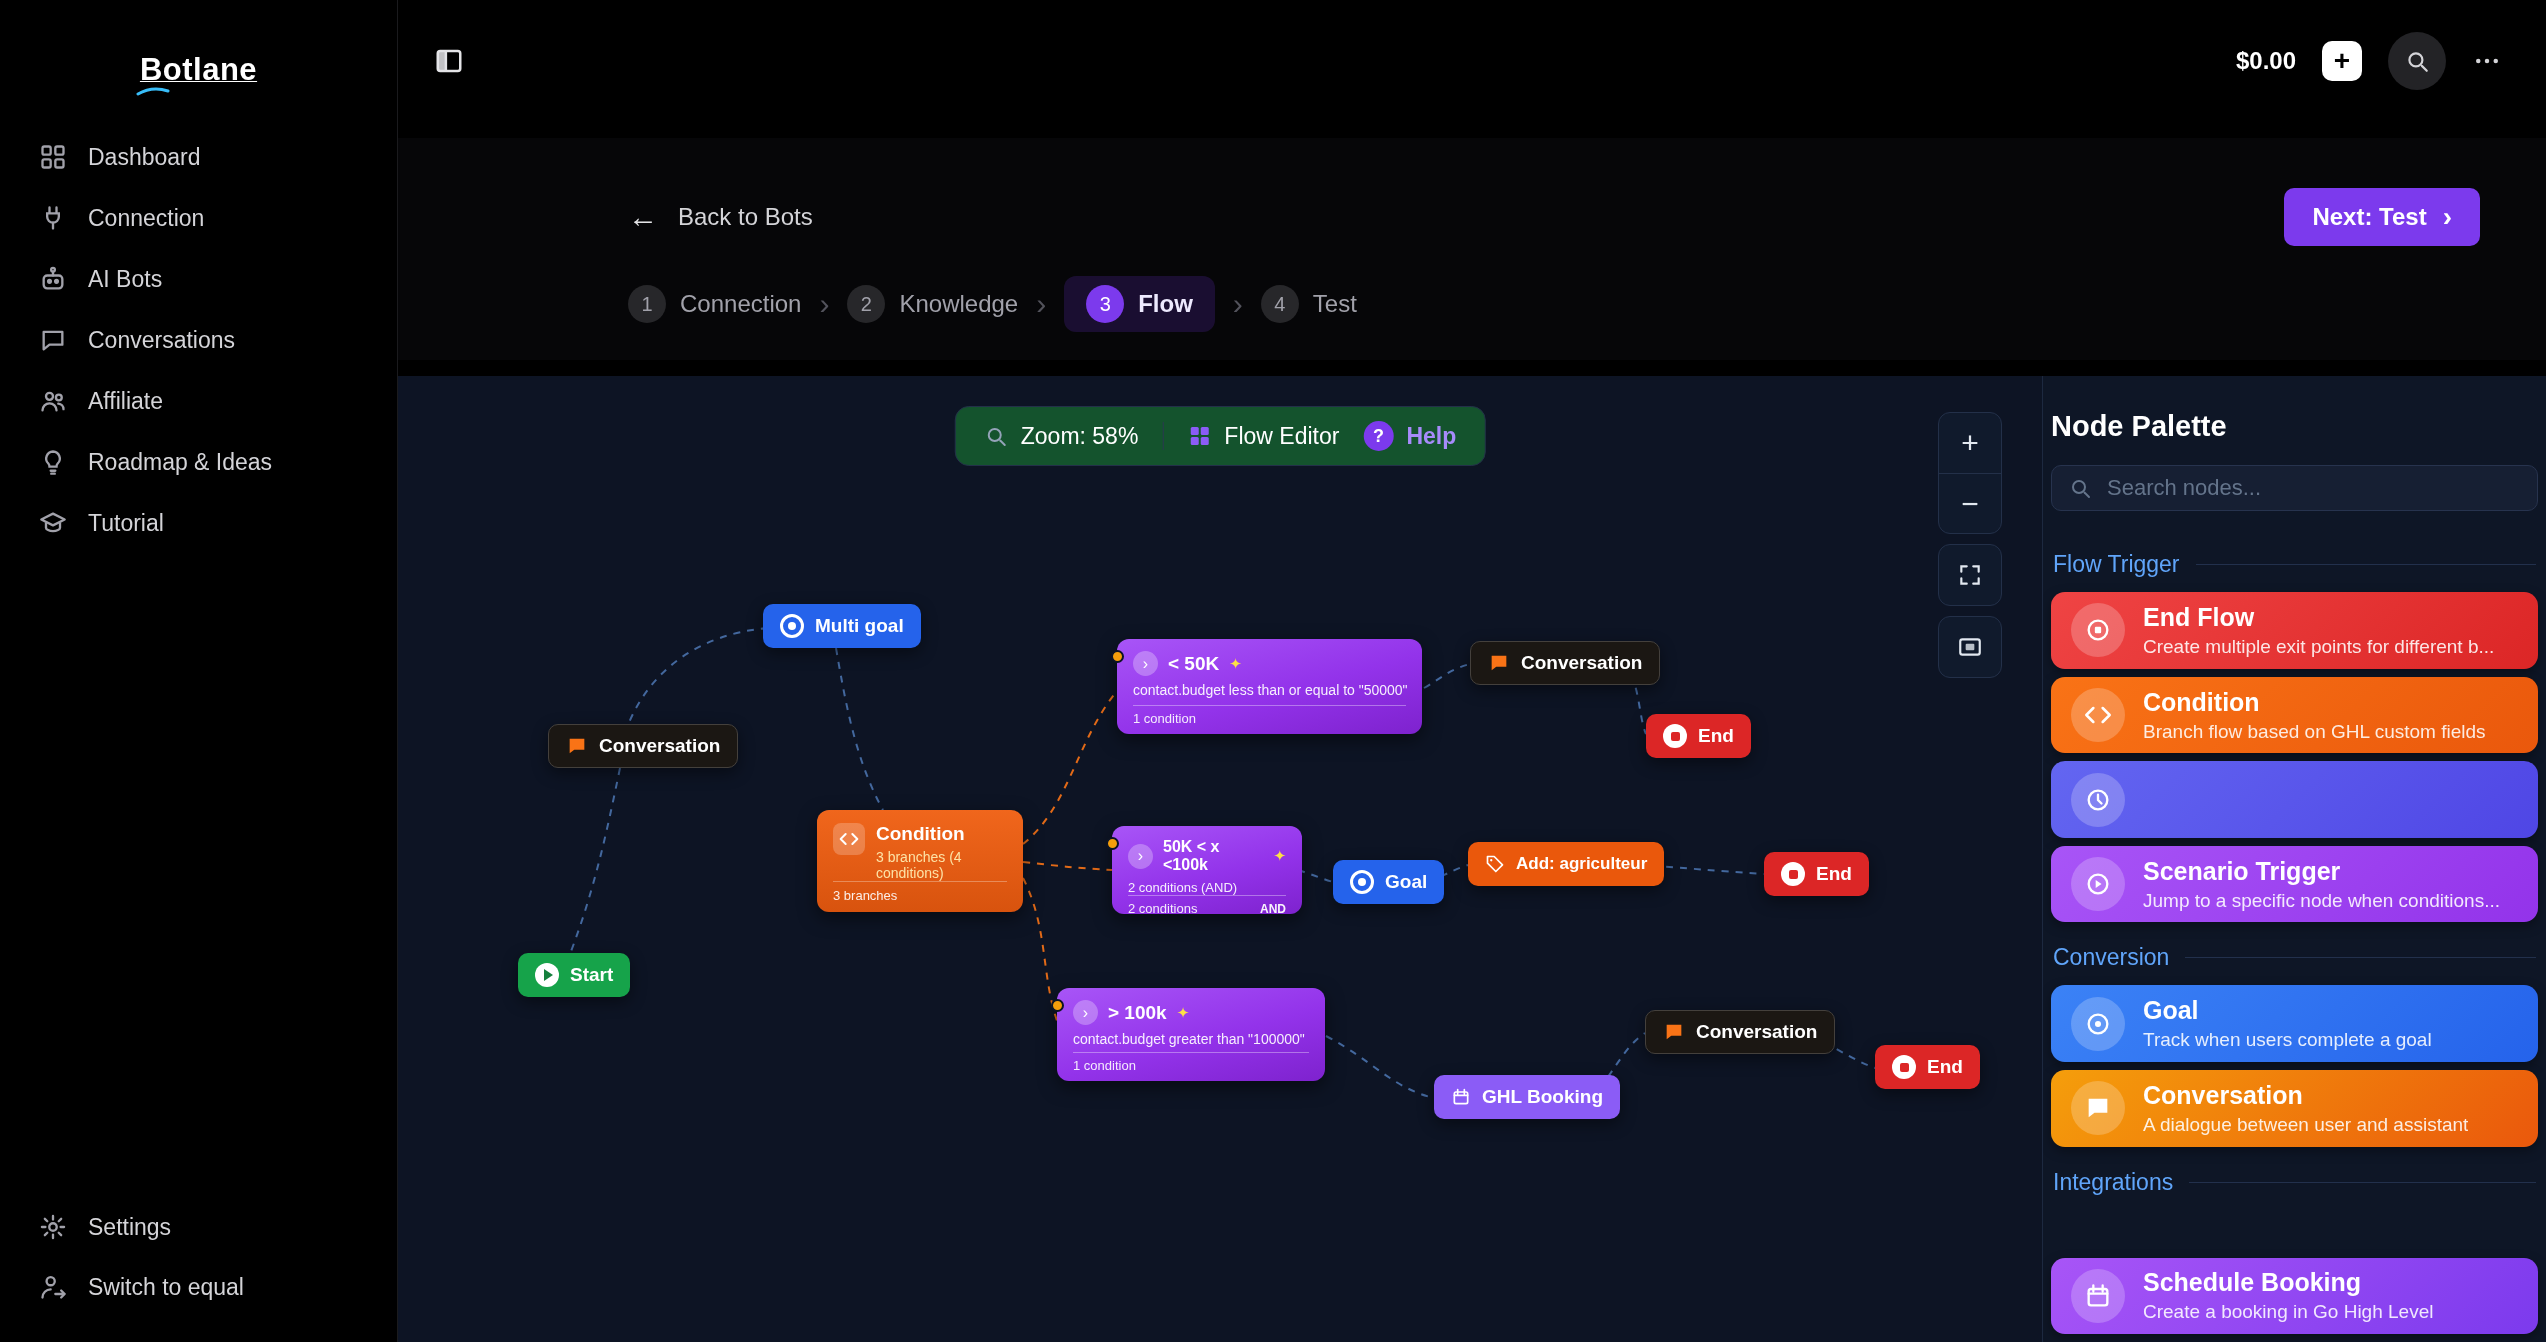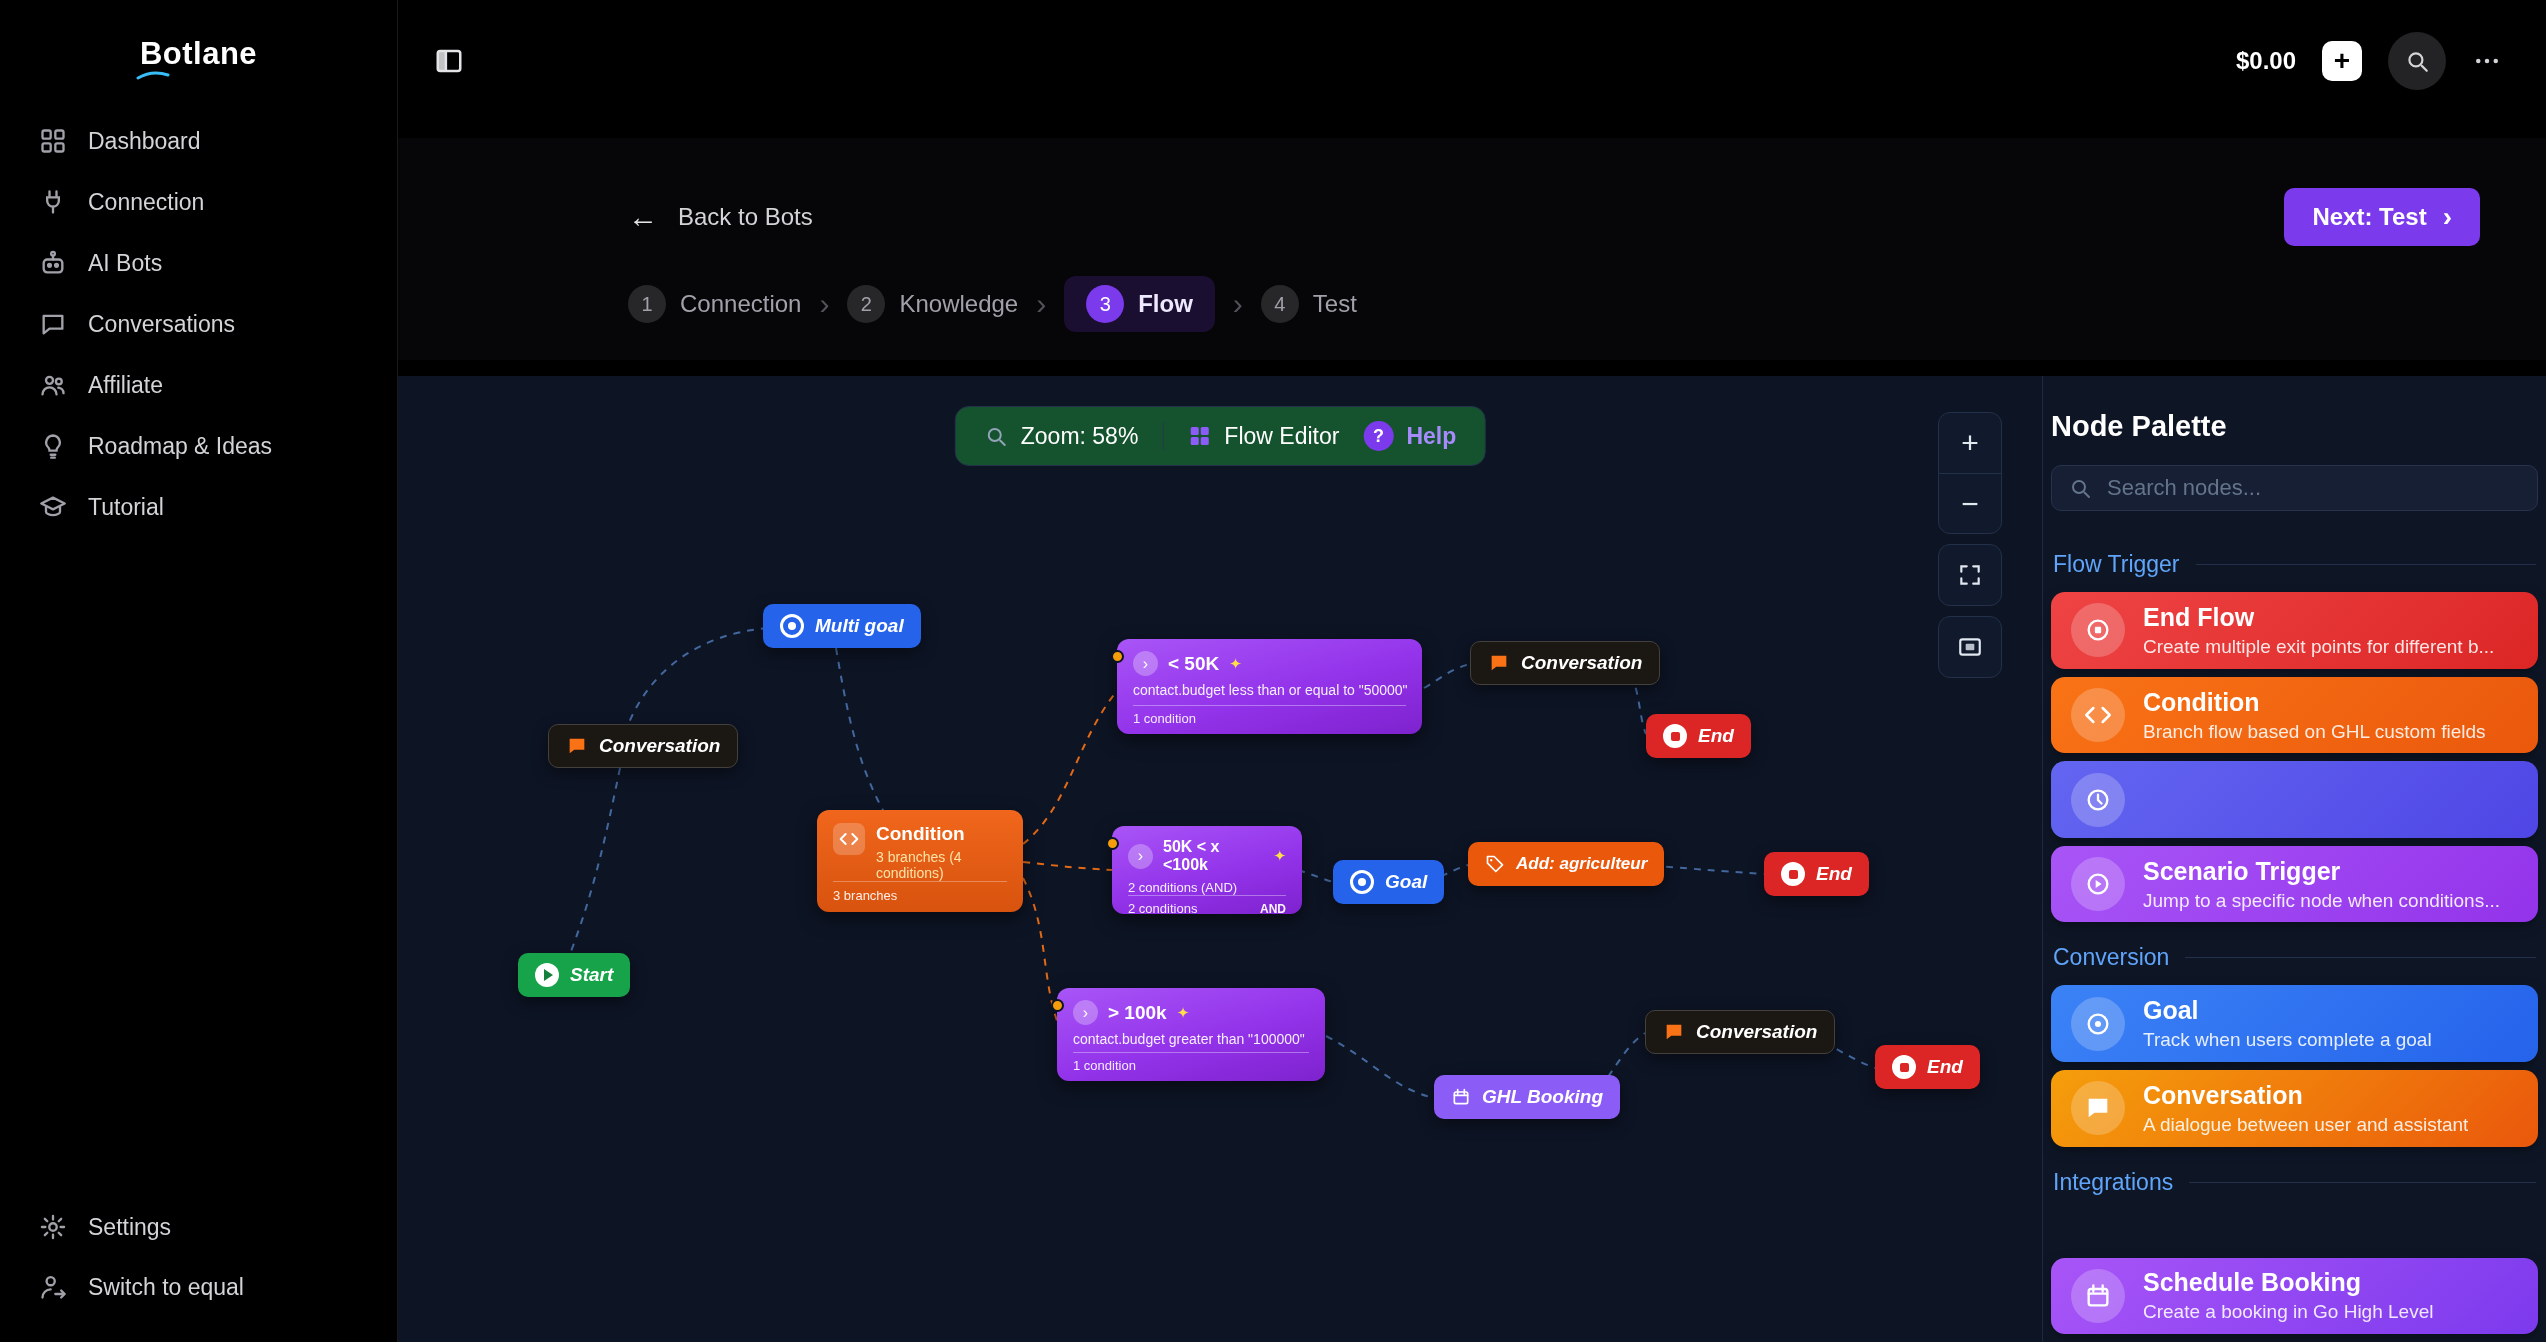--- a/index.html
+++ b/index.html
@@ -9,21 +9,21 @@
     background:#000; color:#fff;
     font-family:"Liberation Sans", sans-serif;
   }
   .app { display:flex; width:2546px; height:1342px; }
 
   
   .sidebar {
     width:398px; background:#000; border-right:1px solid #1a1a1d;
     display:flex; flex-direction:column; padding:26px 0 30px;
   }
-  .logo-wrap { margin:10px auto 44px; position:relative; }
+  .logo-wrap { margin:26px auto 44px; position:relative;text-decoration:underline; }
   .logo { font-size:31px; font-weight:bold; letter-spacing:.5px; color:#fff; }
   .logo-swoosh { position:absolute; left:-4px; bottom:-9px; }
   .nav { display:flex; flex-direction:column; gap:11px; padding:0 26px; }
   .nav-item {
     display:flex; align-items:center; gap:21px; padding:11px 13px;
     border-radius:10px; color:#d4d4d8; font-size:23px; cursor:pointer;
   }
   .nav-item svg { color:#a1a1aa; flex:none; }
   .sidebar-footer { margin-top:auto; display:flex; flex-direction:column; gap:10px; padding:0 26px; }
 
@@ -88,21 +88,21 @@
   .zoom-stack { position:absolute; right:40px; top:36px; display:flex; flex-direction:column; gap:10px; }
   .zs-box { background:#101a2c; border:1px solid #233049; border-radius:12px; overflow:hidden; display:flex; flex-direction:column; }
   .zs-btn { width:62px; height:60px; display:flex; align-items:center; justify-content:center;
     color:#e2e8f0; font-size:30px; cursor:pointer; }
   .zs-box .zs-btn + .zs-btn { border-top:1px solid #233049; }
 
   
   .pill-node {
     position:absolute; display:flex; align-items:center; gap:11px; height:44px;
     padding:0 17px; border-radius:10px; font-size:19px; font-weight:600; color:#fff;
-    box-shadow:0 5px 16px rgba(0,0,0,.45); white-space:nowrap; cursor:pointer;font-style:italic;
+    box-shadow:0 5px 16px rgba(0,0,0,.45); white-space:nowrap; cursor:pointer;
   }
   .pn-blue { background:#2563eb; }
   .pn-green { background:#16a34a; }
   .pn-red { background:#dc2626; }
   .pn-violet { background:#8b5cf6; }
   .pn-orange { background:#ea580c; }
   .pn-dark { background:#1b1713; border:1px solid #44403c; }
   .pn-ic { display:flex; align-items:center; justify-content:center; flex:none; }
   .dot-ring { width:24px; height:24px; border-radius:50%; border:3px solid #fff; position:relative; }
   .dot-ring::after { content:""; position:absolute; left:50%; top:50%; width:8px; height:8px;

